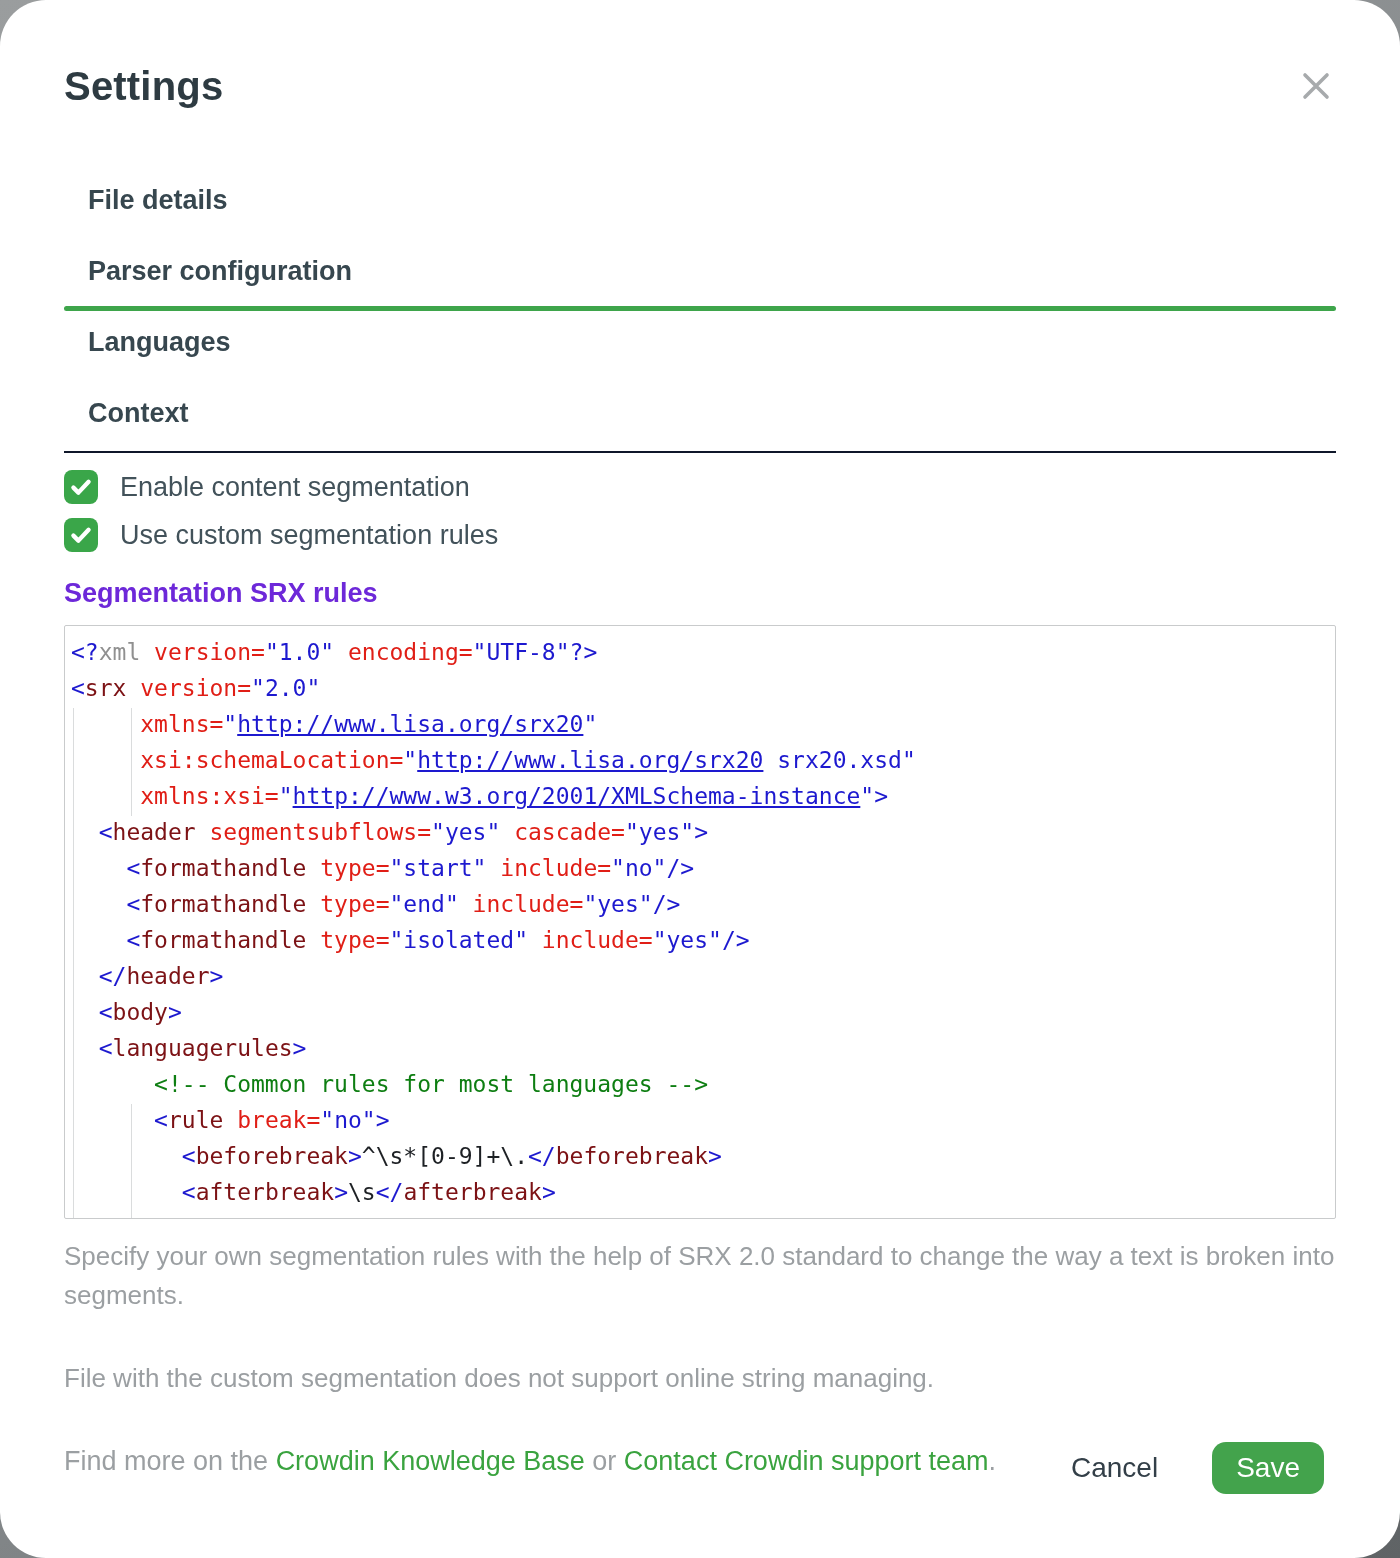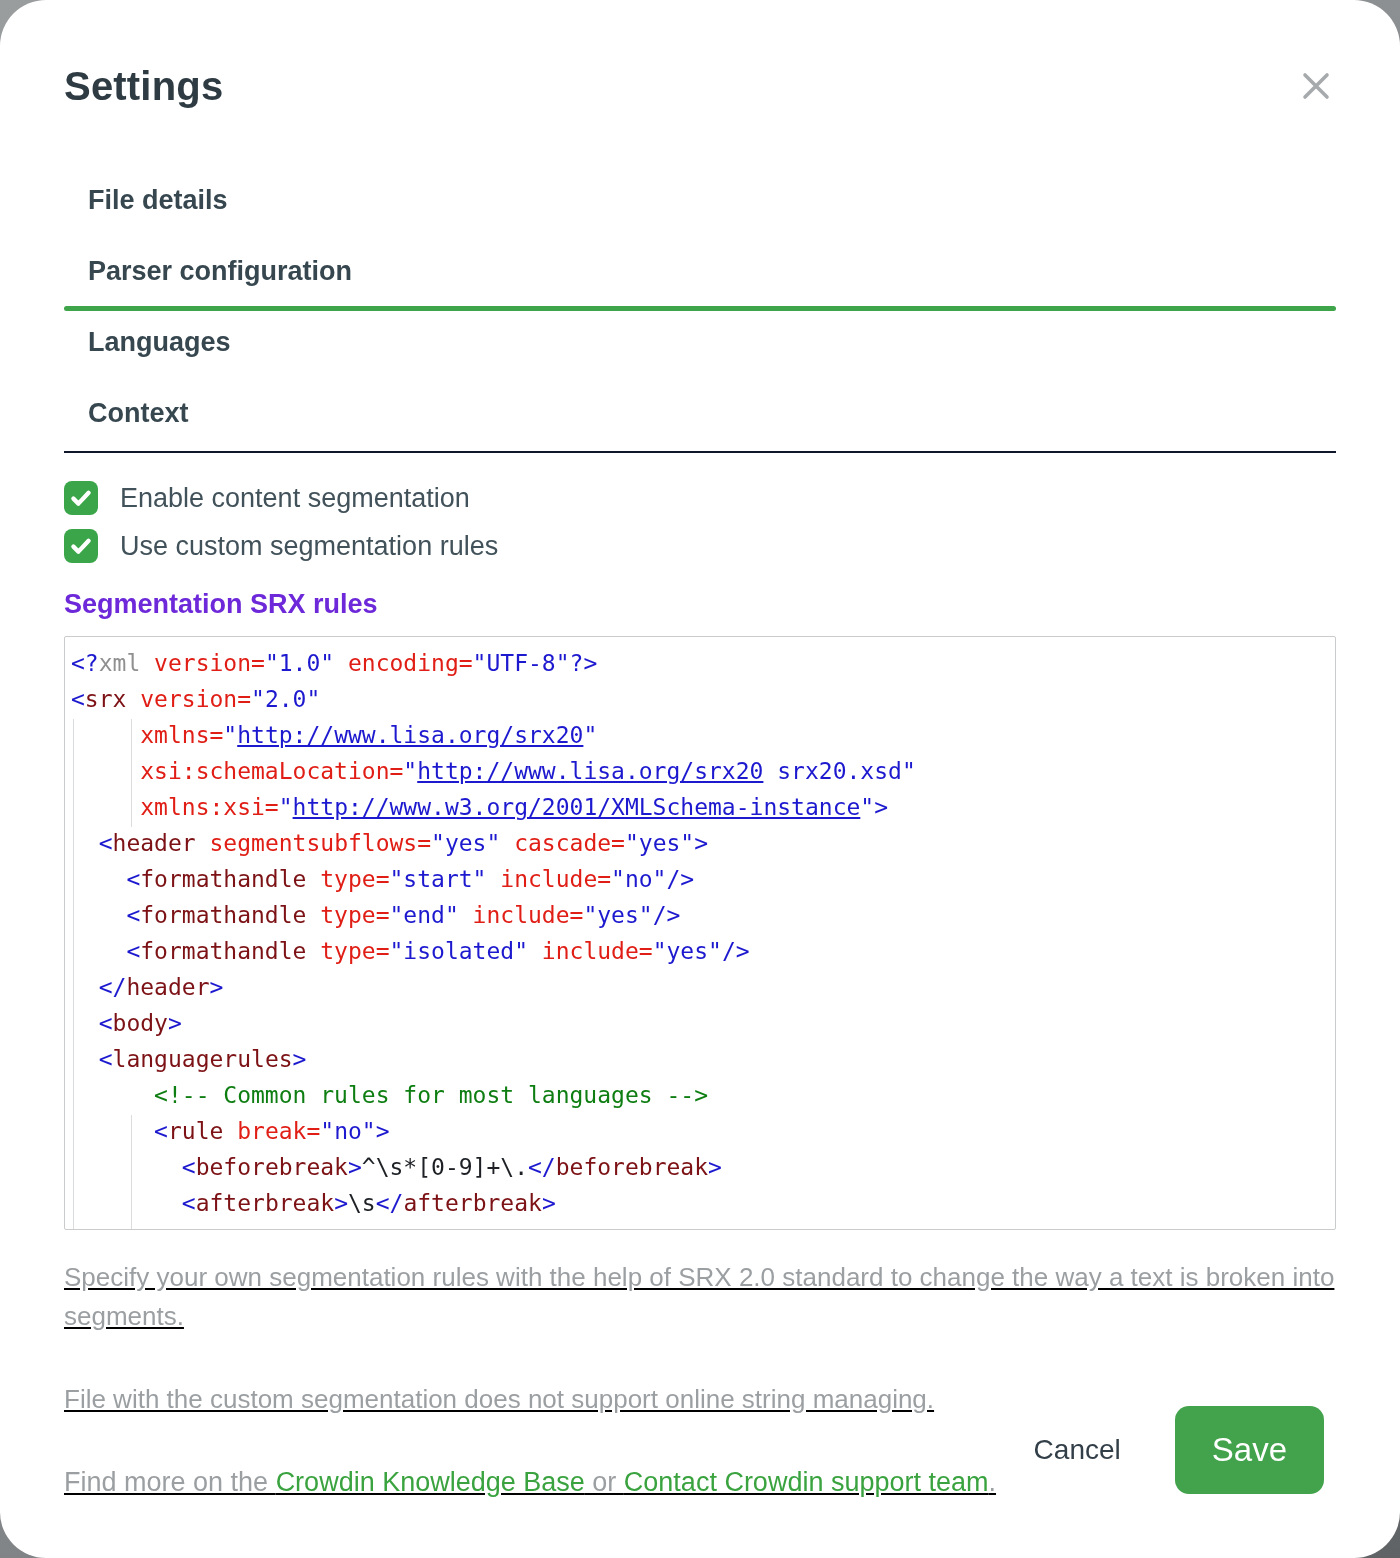--- a/index.html
+++ b/index.html
@@ -26,21 +26,21 @@
   .close-btn{width:40px;height:40px;margin-top:2px;border:none;background:none;cursor:pointer;
     display:flex;align-items:center;justify-content:center;}
   .close-btn svg{display:block;}
   
   .tab-bar{display:flex;margin-top:58px;border-bottom:2px solid #0f172a;flex-direction:column;}
   .tab{padding:18px 24px 22px 24px;font-size:27px;font-weight:600;color:var(--dark);
     position:relative;cursor:pointer;white-space:nowrap;}
   .tab.active::after{content:"";position:absolute;left:0;right:0;bottom:-2px;height:5px;
     background:var(--green);border-radius:3px;}
   
-  .cb-group{margin-top:28px;}
+  .cb-group{margin-top:17px;}
   .cb-row{display:flex;align-items:center;margin-bottom:14px;cursor:pointer;}
   .cb-box{width:34px;height:34px;border-radius:8px;background:#3aa649;flex:0 0 auto;
     display:flex;align-items:center;justify-content:center;}
   .cb-box svg{width:26px;height:26px;display:block;}
   .cb-label{margin-left:22px;font-size:27px;color:#42525a;}
   
   .code-label{margin-top:26px;font-size:27px;font-weight:600;color:#6d28d9;}
   .code-box{margin-top:16px;height:594px;border:1px solid #c9cbcc;border-radius:2px;
     background:#fff;position:relative;overflow:hidden;padding:8px 10px 0 6px;cursor:text;}
   .code-line{white-space:pre;font-family:"DejaVu Sans Mono",monospace;
@@ -51,30 +51,30 @@
   .tk-str{color:var(--code-blue);}
   .tk-url{color:var(--code-blue);text-decoration:underline;}
   .tk-meta{color:var(--code-meta);text-align:center;}
   .tk-com{color:var(--code-com);}
   .tk-txt{color:var(--code-txt);}
   .guide{position:absolute;width:1px;background:#dadcdd;}
   .gA{left:8px;top:82px;bottom:0;}
   .gB1{left:66px;top:82px;height:108px;}
   .gB2{left:66px;top:478px;bottom:0;}
   
-  .help{margin-top:28px;text-decoration:underline;}
+  .help{margin-top:18px;}
   .help-p{font-size:26px;line-height:39px;color:var(--help-gray);margin-bottom:44px;}
   .find-more{font-size:27px;line-height:39px;color:var(--help-gray);}
   .green-link{color:#3aa33f;cursor:pointer;}
   
   .footer{position:absolute;right:76px;bottom:64px;display:flex;align-items:center;}
   .cancel-btn{border:none;background:none;font-family:inherit;font-size:28px;color:#333f48;
     cursor:pointer;padding:0;margin-right:54px;}
-  .save-btn{border:none;background:#43a34c;color:#fff;font-family:inherit;font-size:33px;
-    height:88px;padding:0 37px;border-radius:14px;cursor:pointer;}
+  .save-btn{border:none;background:#43a34c;color:#fff;font-family:inherit;font-size:28px;
+    height:52px;padding:0 24px;border-radius:14px;cursor:pointer;}
 </style>
 </head>
 <body>
 
 <div class="stage">
   <div class="modal">
 
     <div class="hdr">
       <div class="title">Settings</div>
       <button class="close-btn">

